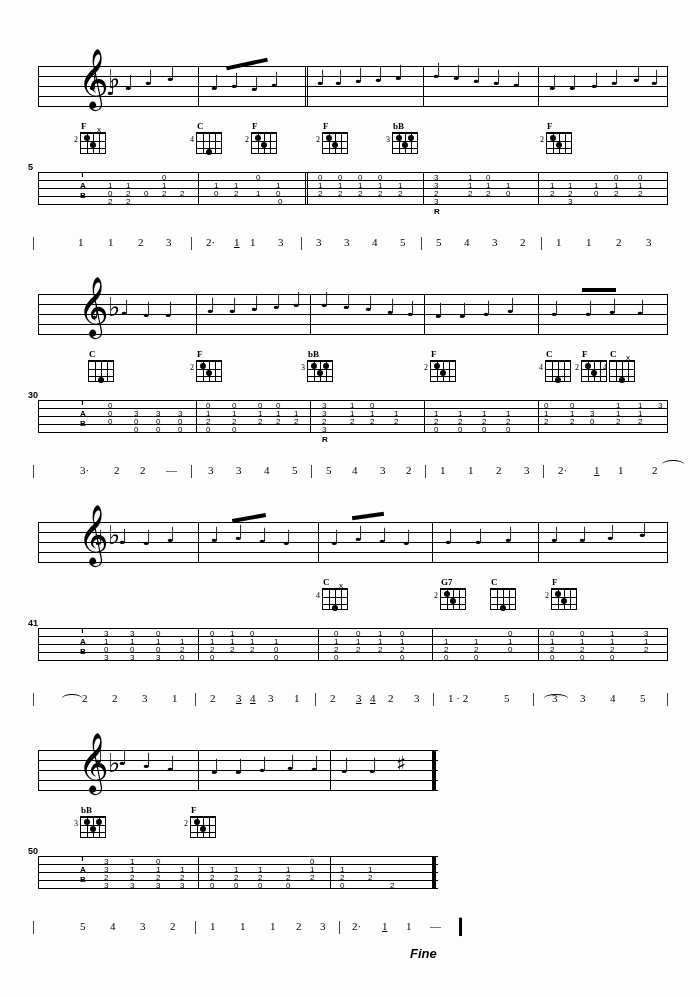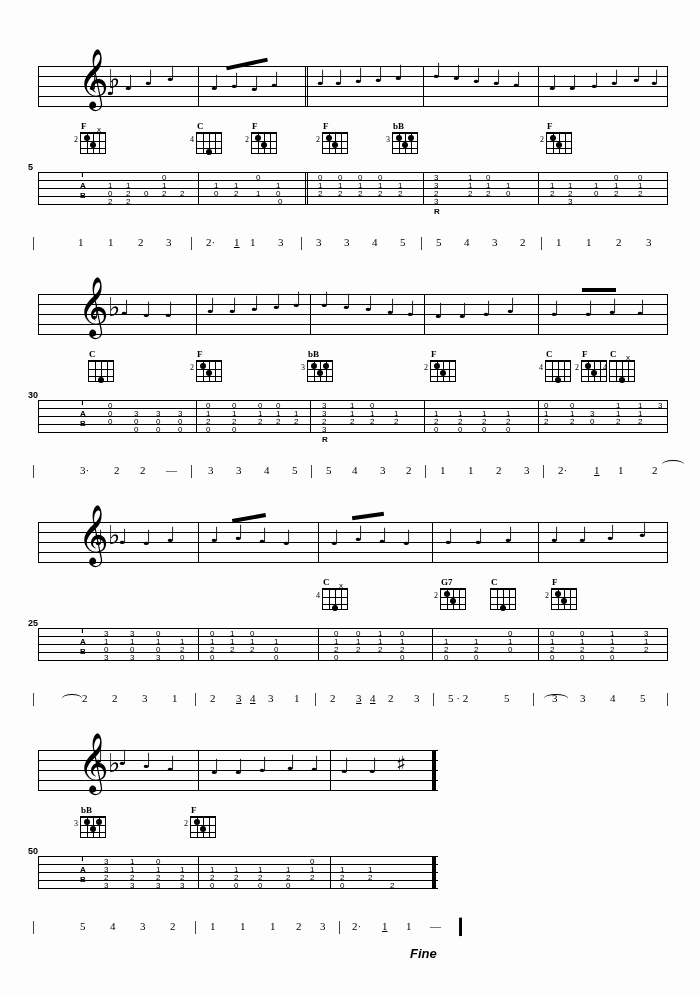--- a/index.html
+++ b/index.html
@@ -793,21 +793,21 @@
           <div class="v" style="left:12px;"></div>
           <div class="v" style="left:18px;"></div>
         <div class="h" style="top:7px;"></div>
           <div class="h" style="top:14px;"></div>
         <div class="dot" style="left:3px; top:1px;"></div>
         <div class="dot" style="left:9px; top:8px;"></div>
         <div class="fretnum">2</div>
       </div>
     </div>
 
-    <div class="measnum" style="left:28px; top:118px;">25</div>
+    <div class="measnum" style="left:28px; top:118px;">41</div>
 
     <div class="tab" style="top:128px;">
       <div class="line"></div>
         <div class="line"></div>
         <div class="line"></div>
         <div class="line"></div>
         <div class="line"></div>
       <div class="tabbar" style="left:0px;"></div>
       <div class="tabbar" style="left:160px;"></div>
       <div class="tabbar" style="left:280px;"></div>
@@ -896,21 +896,21 @@
       <span class="f und" style="left:212px;">4</span>
       <span class="f" style="left:230px;">3</span>
       <span class="f" style="left:256px;">1</span>
       <span class="bar" style="left:276px;">|</span>
       <span class="f" style="left:292px;">2</span>
       <span class="f und" style="left:318px;">3</span>
       <span class="f und" style="left:332px;">4</span>
       <span class="f" style="left:350px;">2</span>
       <span class="f" style="left:376px;">3</span>
       <span class="bar" style="left:394px;">|</span>
-      <span class="f" style="left:410px;">5 · 2</span>
+      <span class="f" style="left:410px;">1 · 2</span>
       <span class="f" style="left:466px;">5</span>
       <span class="bar" style="left:494px;">|</span>
       <div class="slur" style="left:506px; top:2px; width:24px;"></div>
       <span class="f" style="left:514px;">3</span>
       <span class="f" style="left:542px;">3</span>
       <span class="f" style="left:572px;">4</span>
       <span class="f" style="left:602px;">5</span>
       <span class="bar" style="left:628px;">|</span>
     </div>
   </div>

